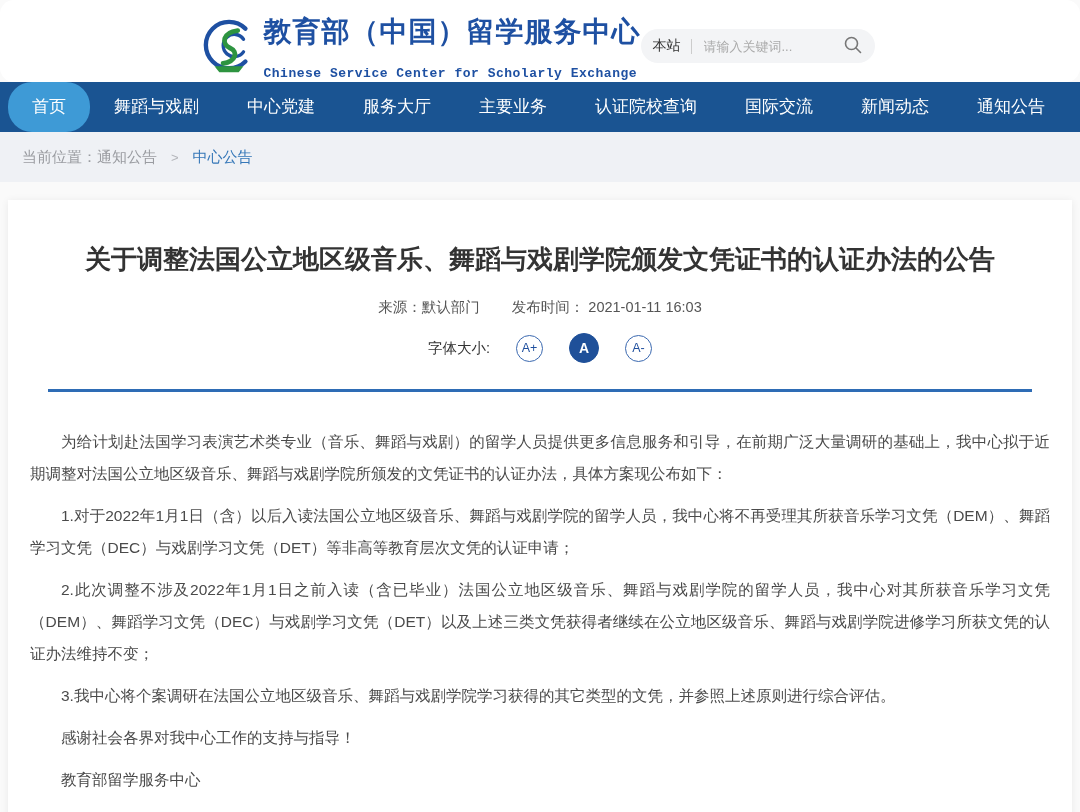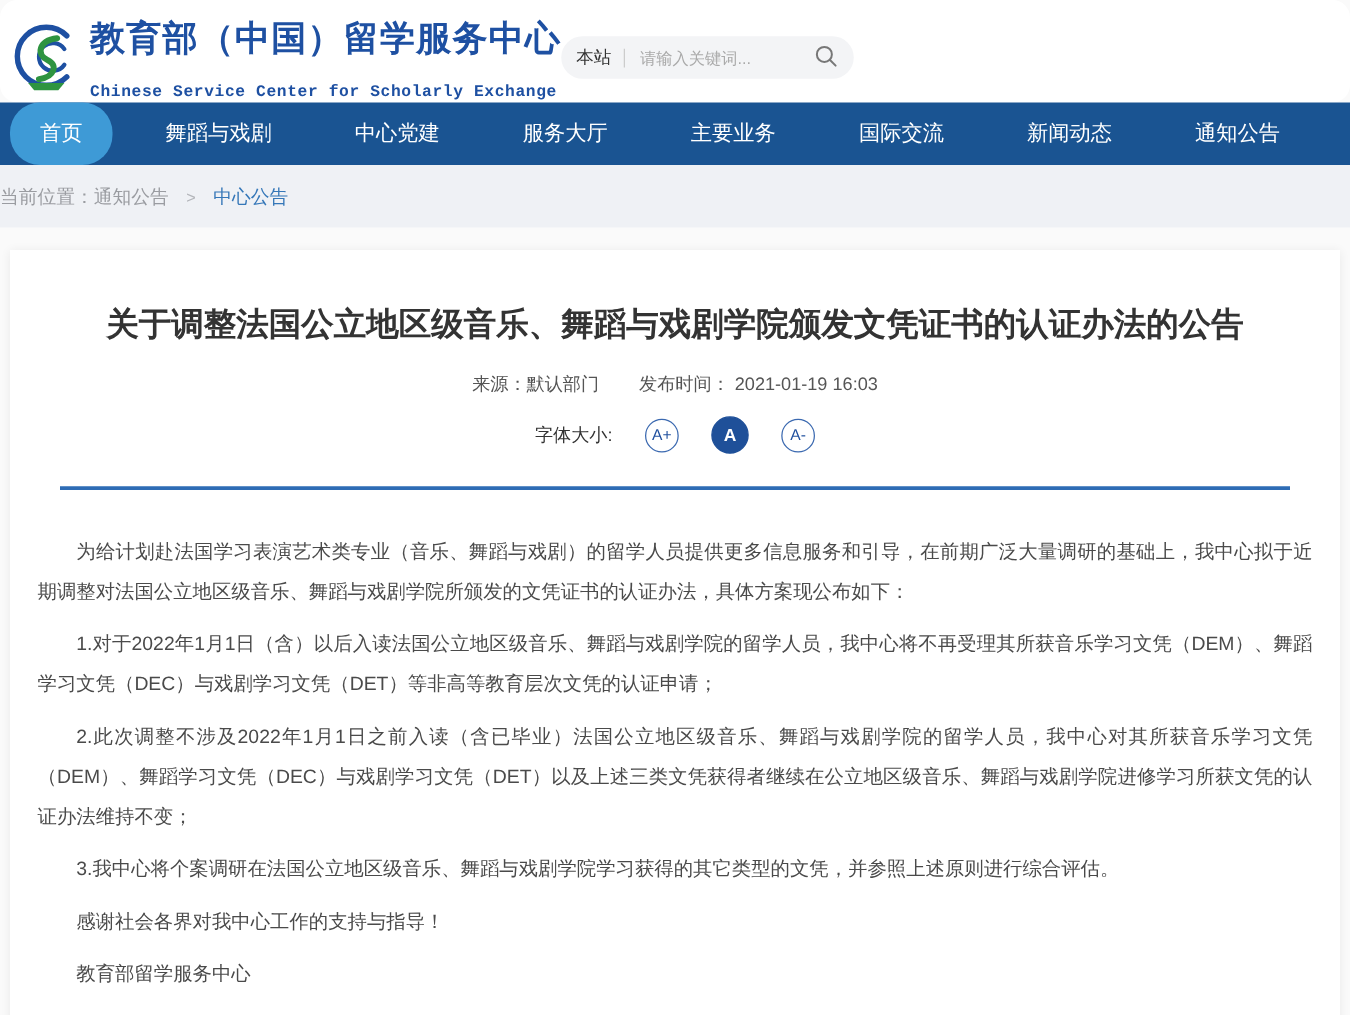--- a/index.html
+++ b/index.html
@@ -6,21 +6,21 @@
   html, body { margin: 0; padding: 0; }
   body {
     width: 1080px; height: 812px; overflow: hidden;
     background: #fafafa;
     font-family: "Liberation Sans", "DejaVu Sans", sans-serif;
   }
 
   
   .header {
     height: 82px; background: #ffffff;
-    display: flex; align-items: center; justify-content: flex-start;
+    display: flex; align-items: center; justify-content: center;
     padding: 16px 14px 0 8px;
     border-radius: 14px;
   }
   .logo { display: flex; align-items: center; gap: 6px; }
   .logo-text { display: flex; flex-direction: column; line-height: 1.05; }
   .logo-cn {
     color: #1e50a2; font-size: 28px; font-weight: bold;
     font-family: "Liberation Serif", "DejaVu Serif", serif;
     letter-spacing: 1px;
   }
@@ -53,21 +53,21 @@
   .nav-item {
     color: #fff; font-size: 17px; line-height: 50px;
     padding: 0 24px; cursor: pointer; white-space: nowrap; border-radius: 24px;
   }
   .nav-item.active { background: #3e9ad6; }
 
   
   .breadcrumb-bar {
     height: 50px; background: #eff1f5;
     display: flex; align-items: center;
-    font-size: 15px; color: #9a9ca1;
+    padding-left: 22px; font-size: 15px; color: #9a9ca1;
   }
   .crumb-parent { color: #9a9ca1; cursor: pointer; }
   .crumb-sep { margin: 0 14px; color: #b3b5ba; font-size: 13px; }
   .crumb-current { color: #3577b8; cursor: pointer; }
 
   
   .page-wrap { padding: 18px 8px 0; }
   .card {
     background: #fff; min-height: 614px;
     box-shadow: 0 1px 8px rgba(0,0,0,0.07);
@@ -141,20 +141,21 @@
     </button>
   </div>
 </div>
 
 <div class="nav">
   <div class="nav-item active">首页</div>
   <div class="nav-item">舞蹈与戏剧</div>
   <div class="nav-item">中心党建</div>
   <div class="nav-item">服务大厅</div>
   <div class="nav-item">主要业务</div>
+  <div class="nav-item">认证院校查询</div>
   <div class="nav-item">国际交流</div>
   <div class="nav-item">新闻动态</div>
   <div class="nav-item">通知公告</div>
 </div>
 
 <div class="breadcrumb-bar">
   <span>当前位置：</span>
   <span class="crumb-parent">通知公告</span>
   <span class="crumb-sep">&gt;</span>
   <span class="crumb-current">中心公告</span>
@@ -162,21 +163,21 @@
 
 <div class="page-wrap">
   <div class="card">
     <h1 class="article-title">关于调整法国公立地区级音乐、舞蹈与戏剧学院颁发文凭证书的认证办法的公告</h1>
 
     <div class="article-meta">
       <span class="meta-item">
         <span>来源：</span><span>默认部门</span>
       </span>
       <span class="meta-item">
-        <span>发布时间：</span> <span>2021-01-19 16:03</span>
+        <span>发布时间：</span> <span>2021-01-11 16:03</span>
       </span>
     </div>
 
     <div class="font-size-row">
       <span>字体大小:</span>
       <button class="fs-btn">A+</button>
       <button class="fs-btn active">A</button>
       <button class="fs-btn">A-</button>
     </div>
 

